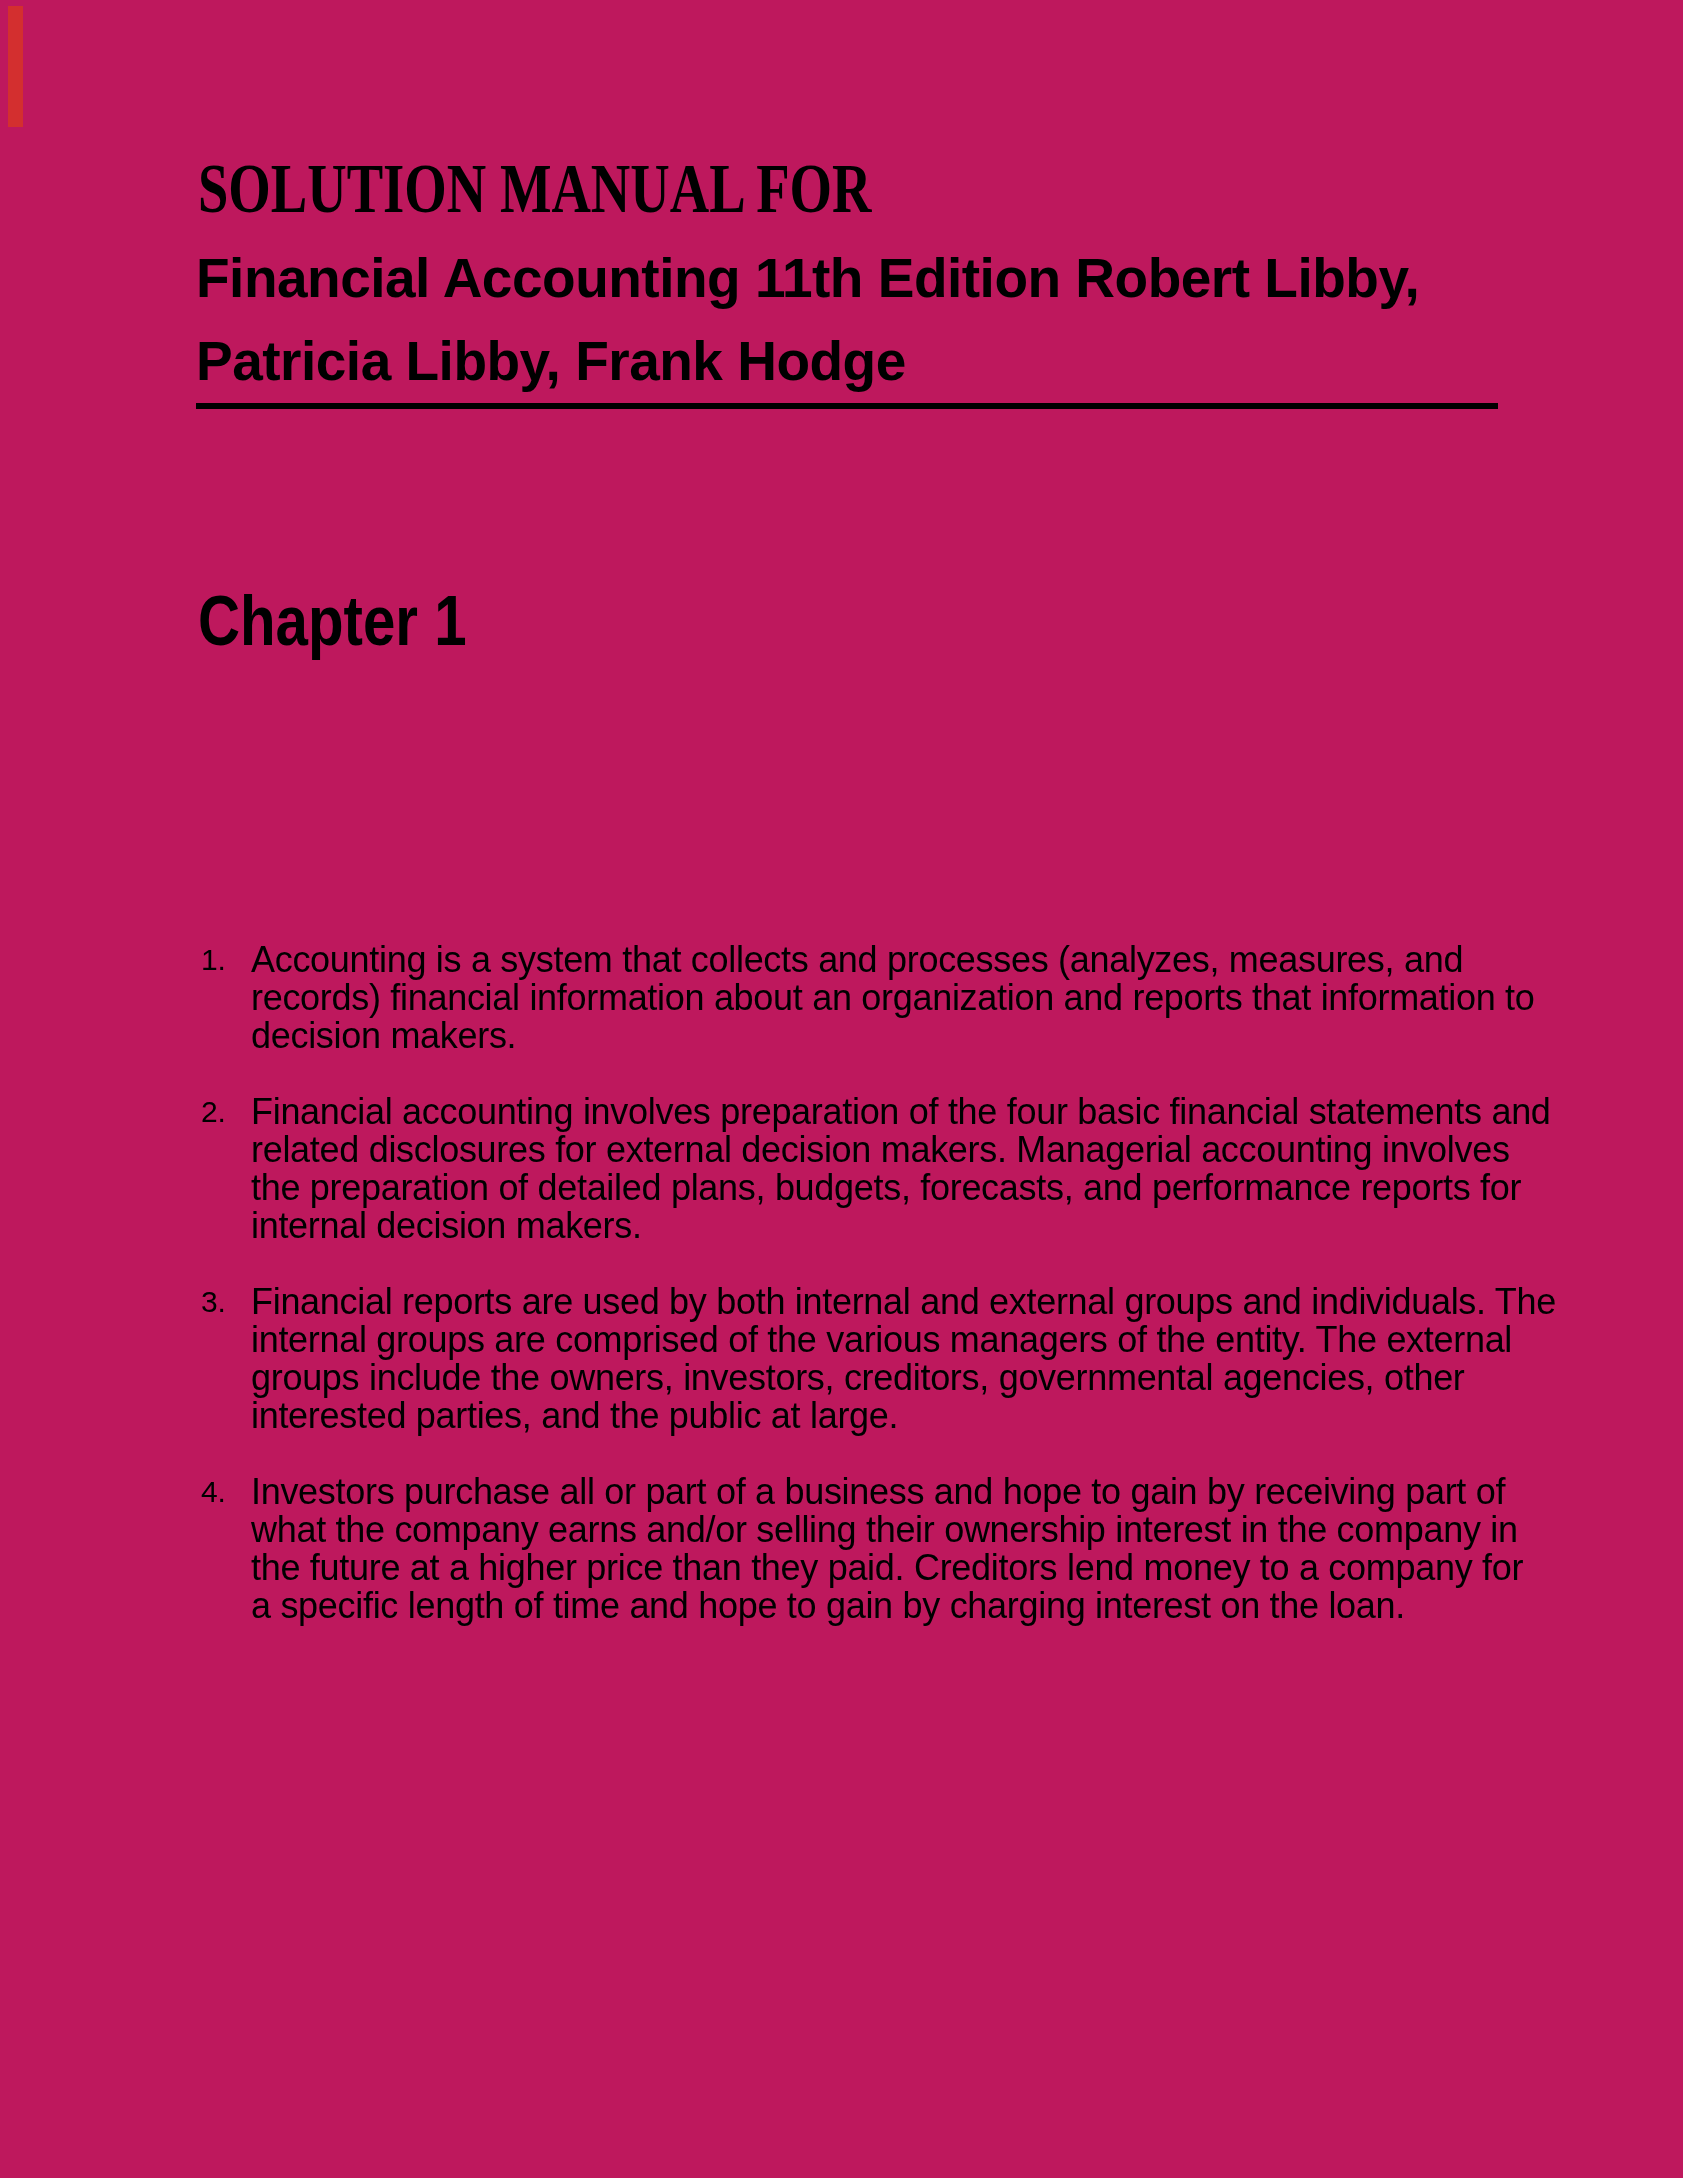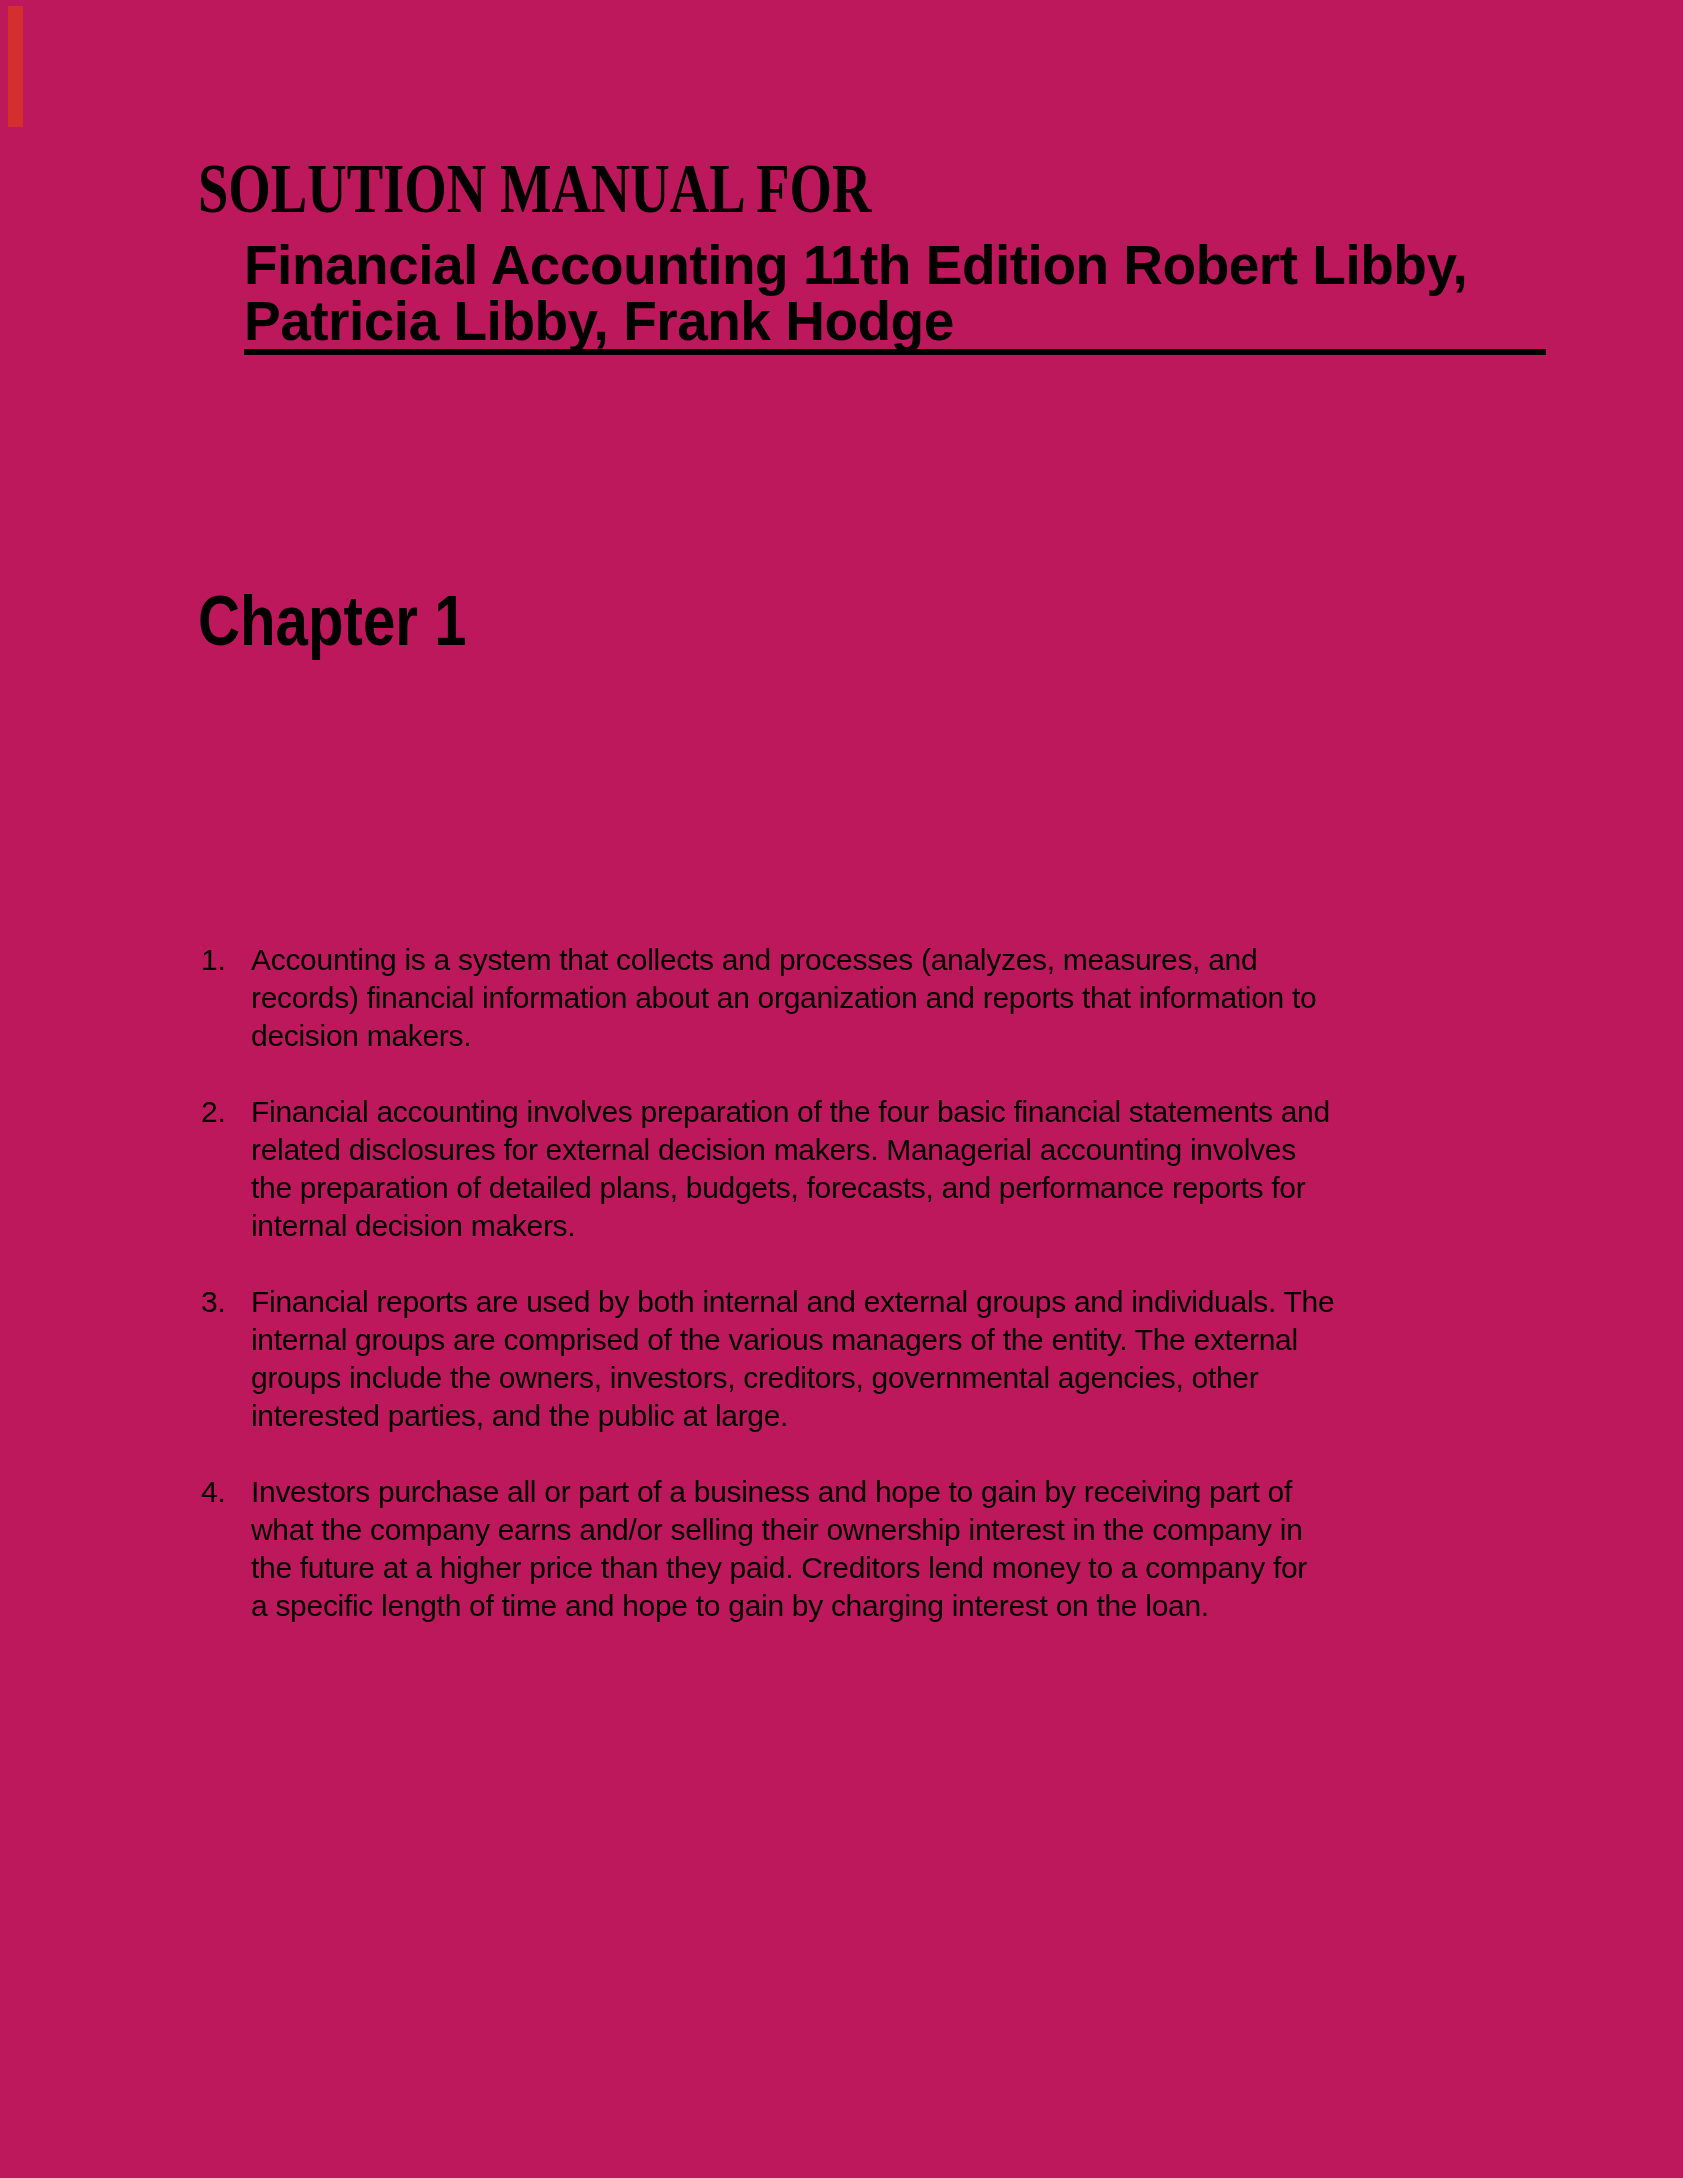--- a/index.html
+++ b/index.html
@@ -42,26 +42,25 @@
     transform: scaleX(0.78);
     transform-origin: 0 0;
   }
   .title-sans-block {
     position: absolute;
     left: 196px;
     top: 237px;
     width: 1302px;
     font-weight: bold;
     font-size: 55px;
-    line-height: 56px;
+    line-height: 83px;
     letter-spacing: -0.5px;
     white-space: pre-line;
     border-bottom: 6px solid #000000;
     overflow: visible;
-    margin-left: 48px;
   }
   .chapter-number {
     position: absolute;
     left: 198px;
     top: 585px;
     font-weight: bold;
     font-size: 71px;
     line-height: 1;
     white-space: pre;
     transform: scaleX(0.82);
@@ -99,21 +98,21 @@
   }
   .answer-number {
     flex: 0 0 50px;
     width: 50px;
     font-size: 30px;
     line-height: 38px;
     letter-spacing: -0.3px;
   }
   .answer-text {
     flex: 1 1 auto;
-    font-size: 30px;
+    font-size: 36px;
     line-height: 38px;
     letter-spacing: -0.3px;
     white-space: pre-line;
   }
 </style>
 </head>
 <body>
 
 <div class="page">
 

